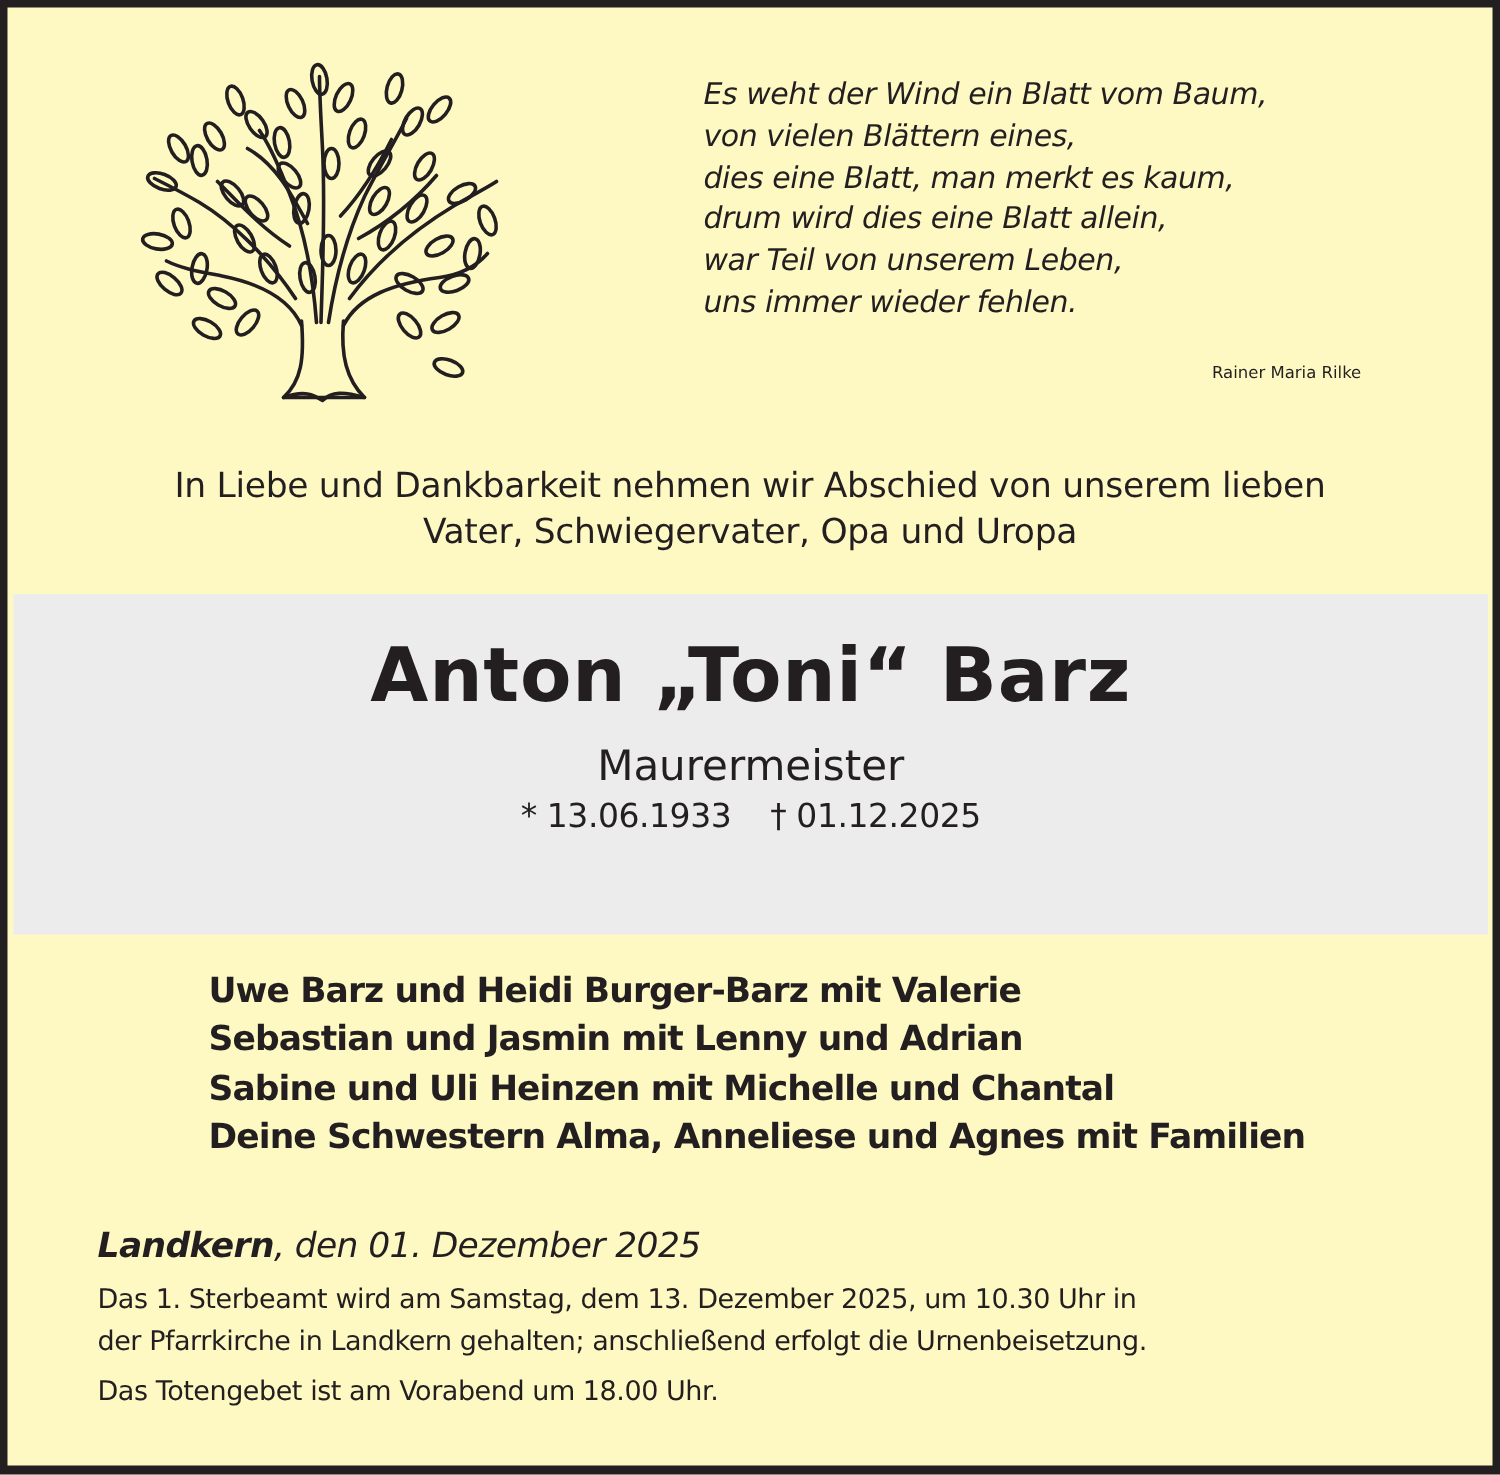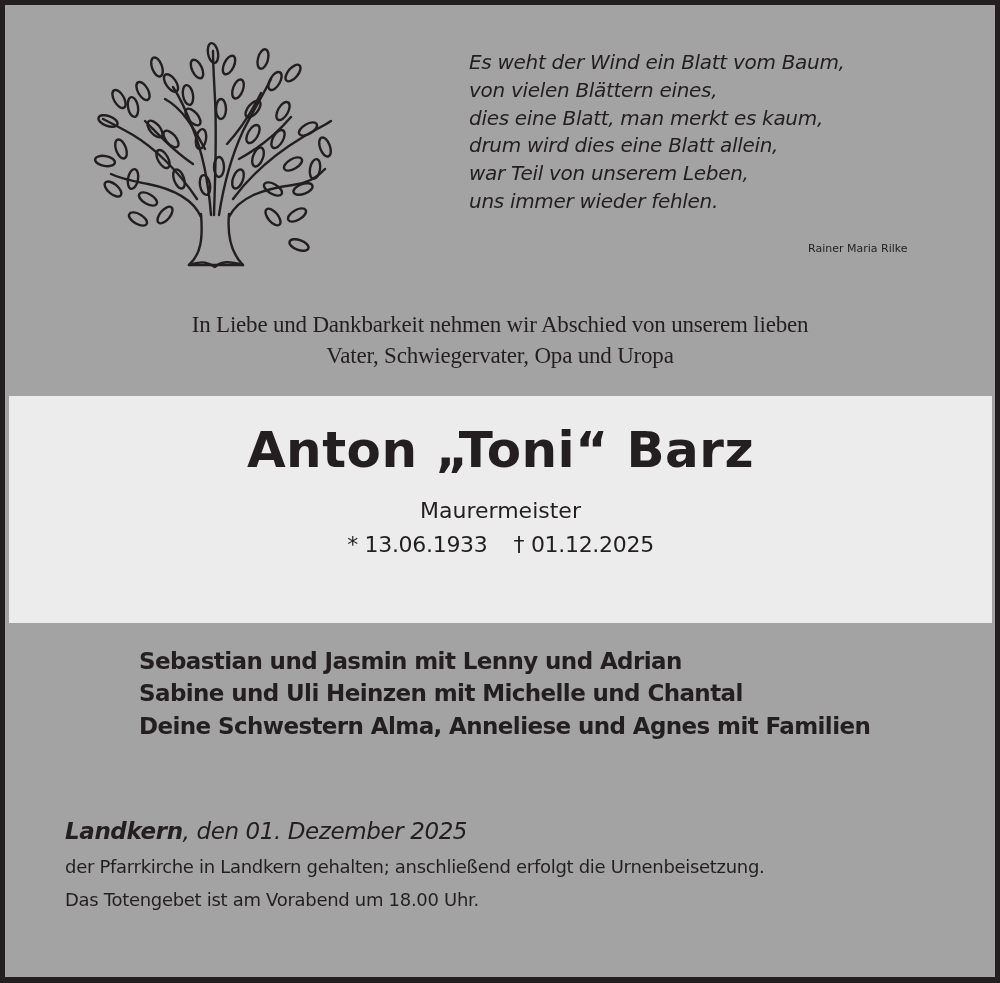--- a/index.html
+++ b/index.html
@@ -3,21 +3,21 @@
 <meta charset="utf-8">
 <style>
   html, body { margin: 0; padding: 0; background: #ffffff; }
   body { width: 1000px; height: 983px; overflow: hidden; }
   .frame {
     position: absolute; left: 0; top: 0;
     width: 1000px; height: 983px;
     box-sizing: border-box;
     border-style: solid; border-color: #231f20;
     border-width: 5px 5px 6px 5px;
-    background: #a3a3a3;
+    background: #fef9c3;
     color: #231f20;
     font-family: "DejaVu Sans", "Liberation Sans", sans-serif;
   }
   .tree {
     position: absolute; left: 88px; top: 34px;
     width: 245px; height: 235px;
   }
   .poem {
     position: absolute; left: 464px; top: 44px;
     font-style: italic; font-size: 20px; line-height: 27.8px;
@@ -26,34 +26,34 @@
   .poem .line { display: block; white-space: nowrap; }
   .author {
     position: absolute; left: 803px; top: 237px;
     font-size: 11px; white-space: nowrap;
   }
   .intro {
     position: absolute; left: 0; right: 0; top: 304px;
     text-align: center; font-size: 23px; line-height: 31px;
     letter-spacing: -0.2px;
   }
-  .intro .line { display: block; font-family: Liberation Serif, serif; }
+  .intro .line { display: block; }
   .band {
     position: absolute; left: 4px; right: 3px; top: 391px; height: 227px;
     background: #ececec;
     text-align: center;
   }
   .name {
     position: absolute; left: 0; right: 0; top: 24px;
     font-size: 50px; font-weight: bold; line-height: 60px;
     letter-spacing: 0.5px;
   }
   .profession {
     position: absolute; left: 0; right: 0; top: 101px;
-    font-size: 22px; line-height: 28px;
+    font-size: 28px; line-height: 28px;
   }
   .dates {
     position: absolute; left: 0; right: 0; top: 134px;
     font-size: 22px; line-height: 30px; letter-spacing: -0.3px;
   }
   .dates .gap { display: inline-block; width: 26px; }
   .mourn-label {
     position: absolute; left: 134px; top: 597px;
     font-size: 22px; letter-spacing: -0.4px;
   }
@@ -164,25 +164,27 @@
 
   <div class="band">
     <div class="name">Anton „Toni“ Barz</div>
     <div class="profession">Maurermeister</div>
     <div class="dates">
       <span>* 13.06.1933</span><span class="gap"></span><span>† 01.12.2025</span>
     </div>
   </div>
 
   <div class="mourners">
+    <span class="line">Uwe Barz und Heidi Burger-Barz mit Valerie</span>
     <span class="line">Sebastian und Jasmin mit Lenny und Adrian</span>
     <span class="line">Sabine und Uli Heinzen mit Michelle und Chantal</span>
     <span class="line">Deine Schwestern Alma, Anneliese und Agnes mit Familien</span>
   </div>
 
   <div class="place-date"><b>Landkern</b><span>, den 01. Dezember 2025</span></div>
 
   <div class="notes">
+    <span class="line">Das 1. Sterbeamt wird am Samstag, dem 13. Dezember 2025, um 10.30 Uhr in</span>
     <span class="line">der Pfarrkirche in Landkern gehalten; anschließend erfolgt die Urnenbeisetzung.</span>
     <span class="line spaced">Das Totengebet ist am Vorabend um 18.00 Uhr.</span>
   </div>
 
 </div>
 
 </body></html>

